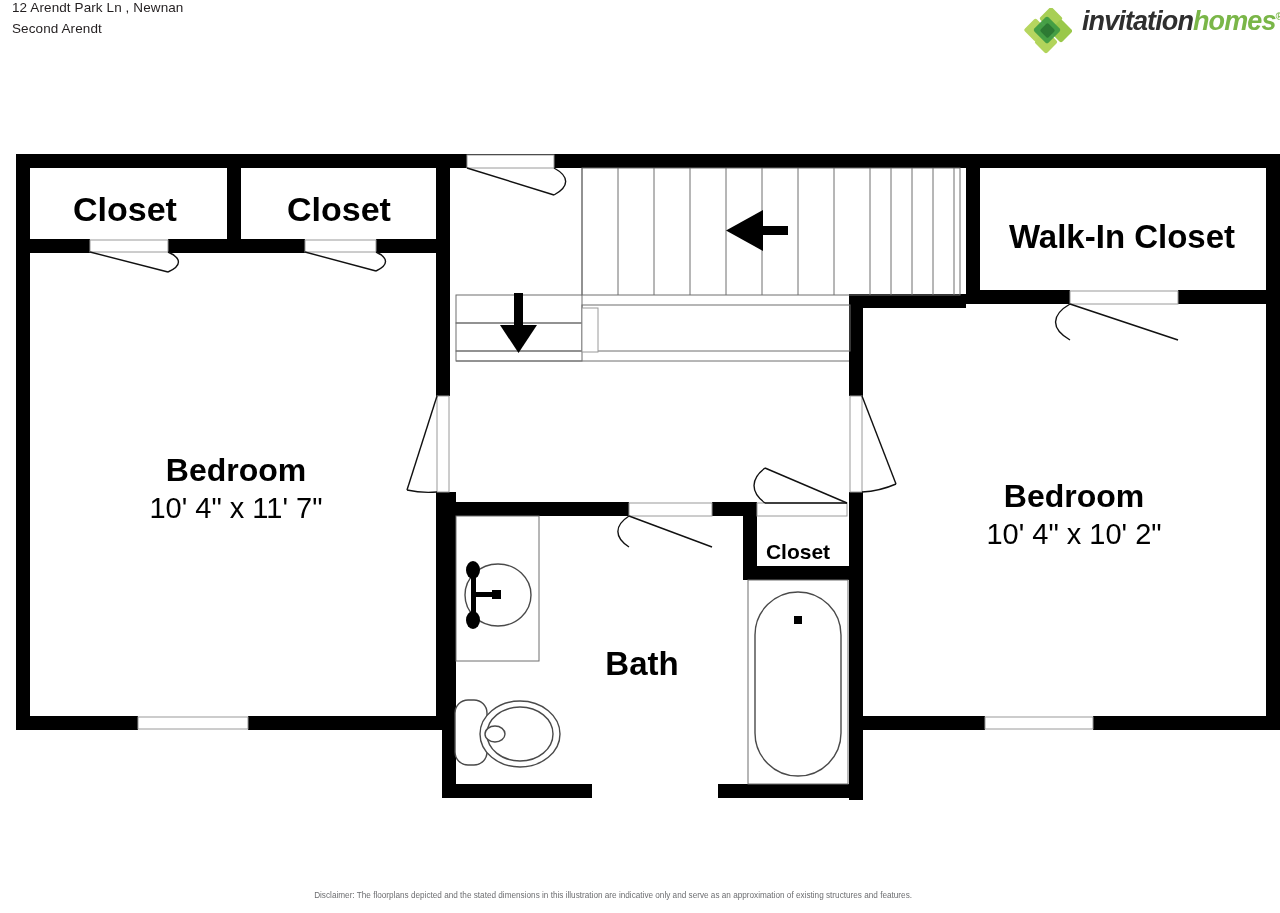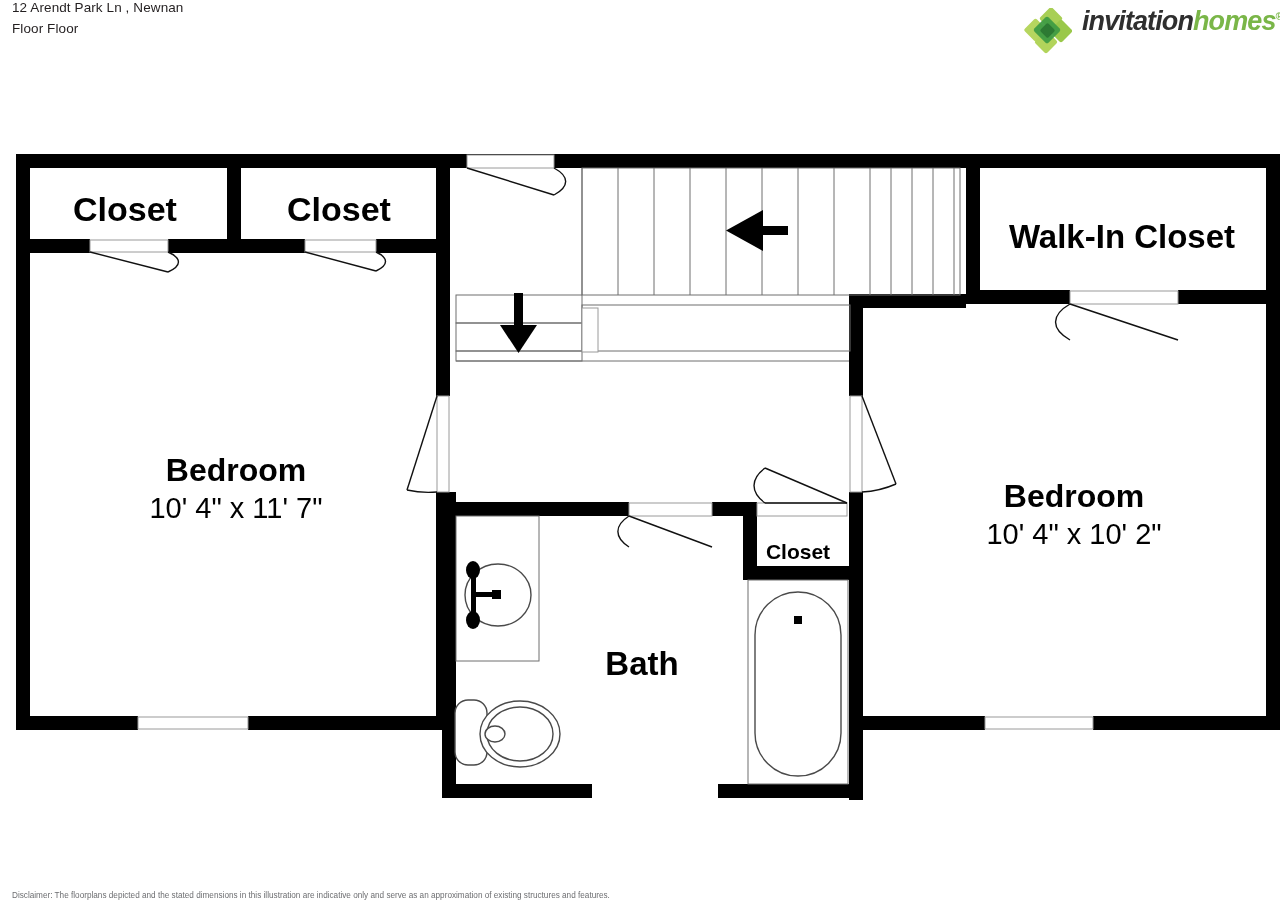--- a/index.html
+++ b/index.html
@@ -76,20 +76,21 @@
 
   
   #disclaimer {
     position: absolute;
     left: 4px;
     top: 890px;
     width: 900px;
     font-size: 8.2px;
     color: #6d6e71;
     line-height: 11.5px;
+    text-align: right;
   }
   #disclaimer div { white-space: nowrap; }
 
   
   .room-name {
     font-family: "Liberation Sans", sans-serif;
     font-weight: bold;
     fill: #000000;
     text-anchor: middle;
   }
@@ -106,21 +107,21 @@
   .fixture-solid { fill: #000000; stroke: none; }
   .opening { fill: #ffffff; stroke: #9a9a9a; stroke-width: 1; }
   .arrow { fill: #000000; }
 </style>
 </head>
 <body>
 
 <div id="page">
 
   <div id="header-address">12 Arendt Park Ln , Newnan</div>
-  <div id="header-floor">Floor Floor</div>
+  <div id="header-floor">Second Arendt</div>
 
   <div id="logo">
     <svg id="logo-mark" width="48" height="48" viewBox="0 0 48 48">
       <g>
         <rect x="18.5" y="2.0" width="17" height="17" rx="2.2" transform="rotate(45 27 10.5)" fill="#a8cf55"></rect>
         <rect x="3.0" y="13.5" width="17" height="17" rx="2.2" transform="rotate(45 11.5 22)" fill="#b6d65f"></rect>
         <rect x="28.5" y="14.5" width="17" height="17" rx="2.2" transform="rotate(45 37 23)" fill="#9ac84a"></rect>
         <rect x="13.5" y="25.5" width="17" height="17" rx="2.2" transform="rotate(45 22 34)" fill="#b2d45b"></rect>
         <rect x="13.0" y="12.0" width="20" height="20" rx="2.4" transform="rotate(45 23 22)" fill="#3f9c43" opacity="0.95"></rect>
         <rect x="18.0" y="17.0" width="11" height="11" rx="1.6" transform="rotate(45 23.5 22.5)" fill="#2d7a33"></rect>

